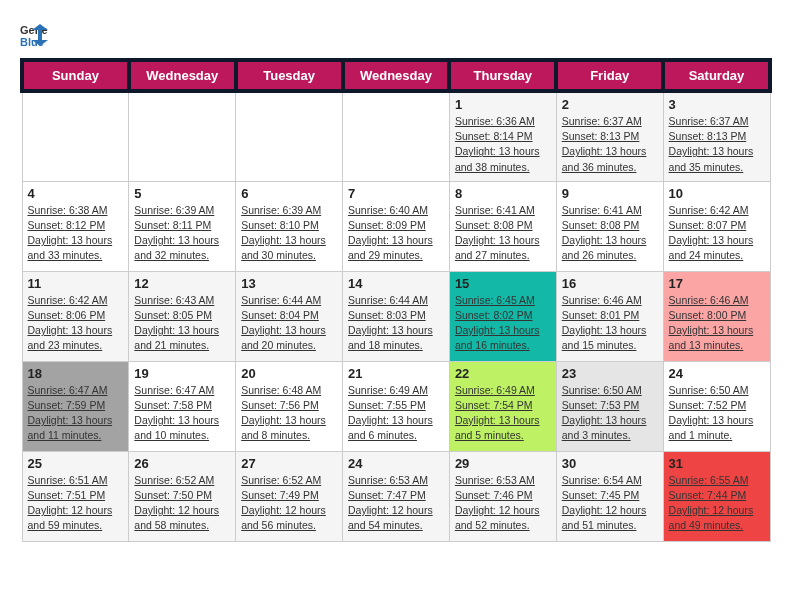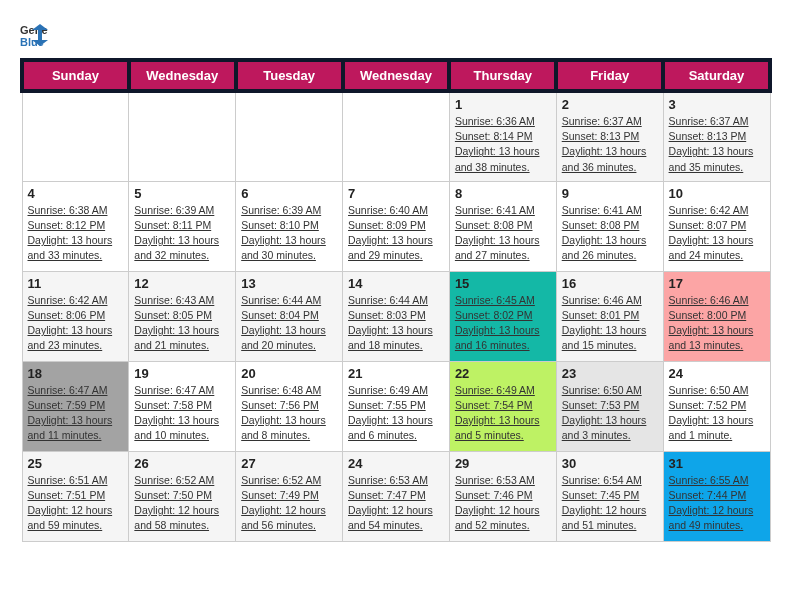--- a/index.html
+++ b/index.html
@@ -243,19 +243,19 @@
           <div class="day-info">Sunrise: 6:53 AM<br>Sunset: 7:47 PM<br>Daylight: 12 hours<br>and 54 minutes.</div>
         </td>
         <td style="background: rgb(245, 245, 245);">
           <span class="day-number">29</span>
           <div class="day-info">Sunrise: 6:53 AM<br>Sunset: 7:46 PM<br>Daylight: 12 hours<br>and 52 minutes.</div>
         </td>
         <td style="background: rgb(245, 245, 245);">
           <span class="day-number">30</span>
           <div class="day-info">Sunrise: 6:54 AM<br>Sunset: 7:45 PM<br>Daylight: 12 hours<br>and 51 minutes.</div>
         </td>
-        <td style="background: #0ea5e9;">
+        <td style="background: #ef4444;">
           <span class="day-number">31</span>
           <div class="day-info">Sunrise: 6:55 AM<br>Sunset: 7:44 PM<br>Daylight: 12 hours<br>and 49 minutes.</div>
         </td>
       </tr>
     </tbody>
 </table>
 
 </body></html>

